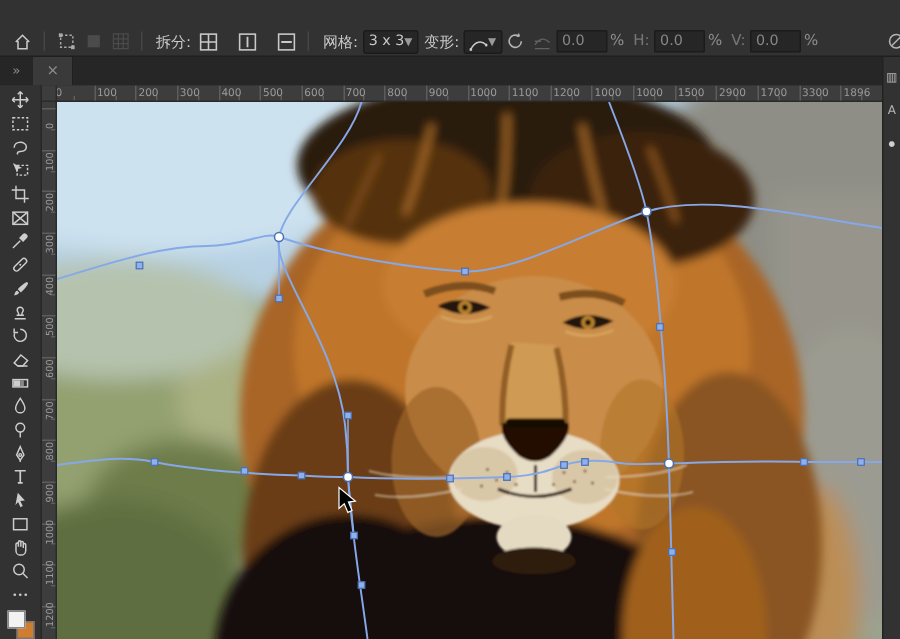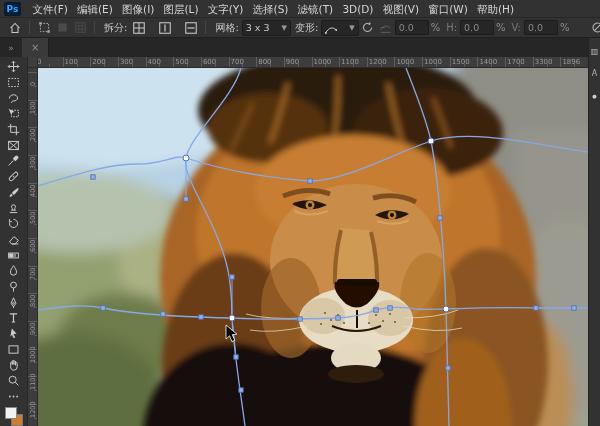--- a/index.html
+++ b/index.html
@@ -8,21 +8,21 @@
   .menubar{position:absolute;top:0;left:0;right:0;height:18px;background:#323232;border-bottom:1px solid #272727;display:flex;align-items:center;padding-left:4px;box-sizing:border-box;}
   .ps-logo{width:17px;height:14px;background:#001e36;color:#31a8ff;font-size:9px;font-weight:bold;display:flex;align-items:center;justify-content:center;border-radius:2px;margin-right:7px;flex:0 0 auto;}
   .menu-item{font-size:10.5px;color:#d6d6d6;padding:0 4.6px;line-height:18px;white-space:nowrap;}
   
   .optionsbar{position:absolute;top:18px;left:0;right:0;height:20px;background:#323232;border-bottom:1px solid #1f1f1f;display:flex;align-items:center;font-size:10px;color:#cfcfcf;box-sizing:border-box;padding-left:6px;white-space:nowrap;}
   .opt-icon{display:flex;align-items:center;justify-content:center;width:18px;height:16px;flex:0 0 auto;}
   .opt-icon svg{display:block;}
   .opt-sep{width:1px;height:13px;background:#454545;margin:0 5px;flex:0 0 auto;}
   .opt-label{margin:0 3px 0 4px;color:#c9c9c9;}
   .opt-field{background:#262626;border:1px solid #1b1b1b;color:#878787;font-size:9.5px;padding:0 3px;height:13px;line-height:13px;min-width:26px;border-radius:1px;}
-  .opt-select{background:#262626;border:1px solid #1b1b1b;color:#c9c9c9;font-size:9.5px;height:14px;line-height:14px;padding:0 3px;border-radius:2px;display:flex;align-items:flex-end;gap:12px;}
+  .opt-select{background:#262626;border:1px solid #1b1b1b;color:#c9c9c9;font-size:9.5px;height:14px;line-height:14px;padding:0 3px;border-radius:2px;display:flex;align-items:flex-end;gap:0;}
   .caret{font-size:7px;color:#9a9a9a;}
   .dim{opacity:.45;}
   .pct{color:#8d8d8d;margin:0 2px;}
   
   .tabbar{position:absolute;top:38px;left:0;right:12px;height:19px;background:#262626;display:flex;align-items:stretch;}
   .tab-chevrons{width:22px;display:flex;align-items:center;justify-content:center;color:#8a8a8a;font-size:9px;}
   .tab{background:#3a3a3a;color:#cfcfcf;font-size:9.8px;display:flex;align-items:center;padding:0 9px;gap:9px;border-right:1px solid #1f1f1f;}
   .tab-close{color:#8e8e8e;font-size:10px;}
   
   .toolbar{position:absolute;left:0;top:57px;bottom:0;width:28px;background:#323232;border-right:1px solid #272727;display:flex;flex-direction:column;align-items:center;padding-top:2px;box-sizing:border-box;}
@@ -45,36 +45,20 @@
   .canvas{position:absolute;left:38px;top:68px;width:550px;height:358px;overflow:hidden;background:#9aa58f;}
   
   .dock{position:absolute;right:0;top:38px;width:12px;bottom:0;background:#323232;border-left:1px solid #222;display:flex;flex-direction:column;align-items:center;gap:14px;padding-top:10px;box-sizing:border-box;color:#b5b5b5;}
   .dock span{font-size:8px;line-height:8px;}
 </style>
 </head>
 <body>
 
 <div class="app">
 
-  <div class="menubar">
-    <div class="ps-logo">Ps</div>
-    <div id="menu-items" style="display:flex;">
-        <div class="menu-item">文件(F)</div>
-        <div class="menu-item">编辑(E)</div>
-        <div class="menu-item">图像(I)</div>
-        <div class="menu-item">图层(L)</div>
-        <div class="menu-item">文字(Y)</div>
-        <div class="menu-item">选择(S)</div>
-        <div class="menu-item">滤镜(T)</div>
-        <div class="menu-item">3D(D)</div>
-        <div class="menu-item">视图(V)</div>
-        <div class="menu-item">窗口(W)</div>
-        <div class="menu-item">帮助(H)</div>
-      </div>
-  </div>
 
   <div class="optionsbar">
     <span class="opt-icon">
       <svg width="12" height="12" viewBox="0 0 16 16">
           <path d="M2 8 L8 2 L14 8 M4 7v7h8V7" fill="none" stroke="#c9c9c9" stroke-width="1.4"></path>
         </svg>
     </span>
     <span class="opt-sep"></span>
     <span class="opt-icon">
       <svg width="13" height="13" viewBox="0 0 16 16">
@@ -346,21 +330,21 @@
       <div class="tick-half" style="left:370.3px"></div>
       <div class="lab" style="left:358.4px">1000</div>
       <div class="tick" style="left:384.1px"></div>
       <div class="tick-half" style="left:397.9px"></div>
       <div class="lab" style="left:386.1px">1000</div>
       <div class="tick" style="left:411.8px"></div>
       <div class="tick-half" style="left:425.6px"></div>
       <div class="lab" style="left:413.8px">1500</div>
       <div class="tick" style="left:439.4px"></div>
       <div class="tick-half" style="left:453.2px"></div>
-      <div class="lab" style="left:441.4px">1400</div>
+      <div class="lab" style="left:441.4px">2900</div>
       <div class="tick" style="left:467.0px"></div>
       <div class="tick-half" style="left:480.9px"></div>
       <div class="lab" style="left:469.0px">1700</div>
       <div class="tick" style="left:494.7px"></div>
       <div class="tick-half" style="left:508.5px"></div>
       <div class="lab" style="left:496.7px">3300</div>
       <div class="tick" style="left:522.4px"></div>
       <div class="tick-half" style="left:536.2px"></div>
       <div class="lab" style="left:524.4px">1896</div>
     </div>

